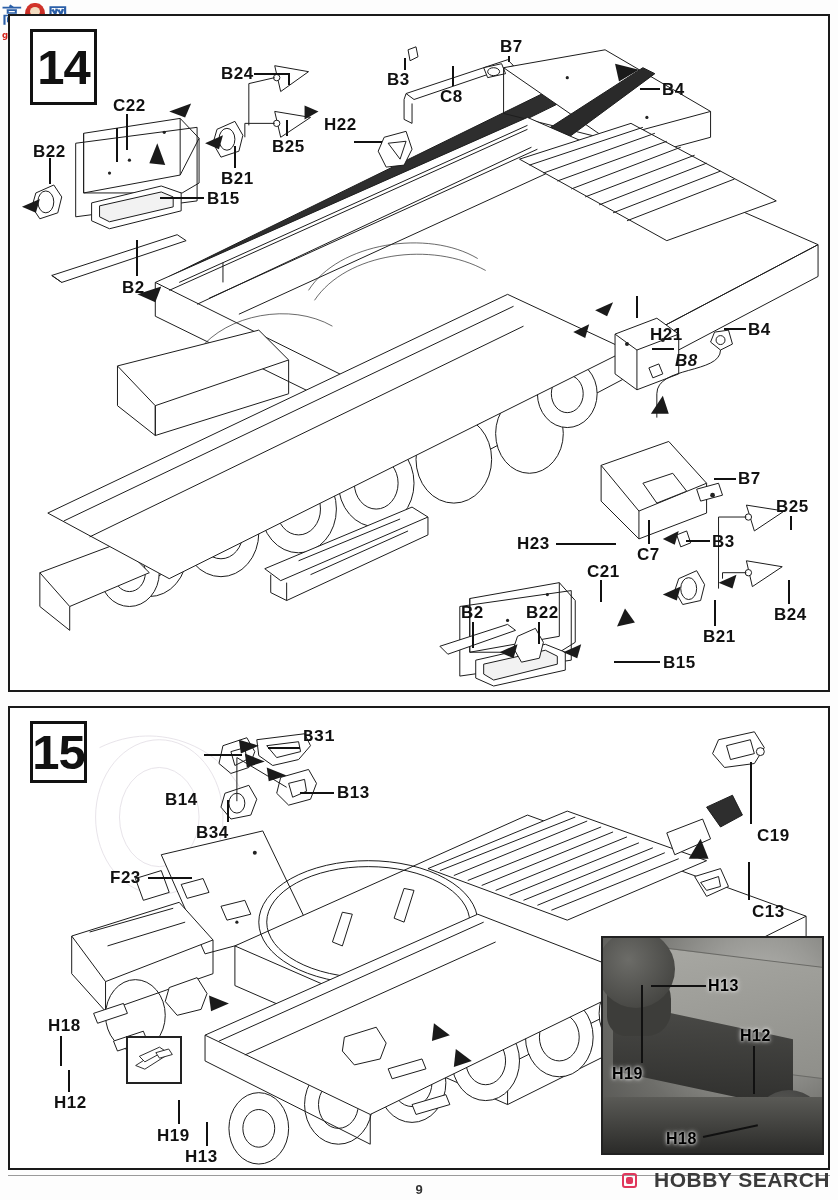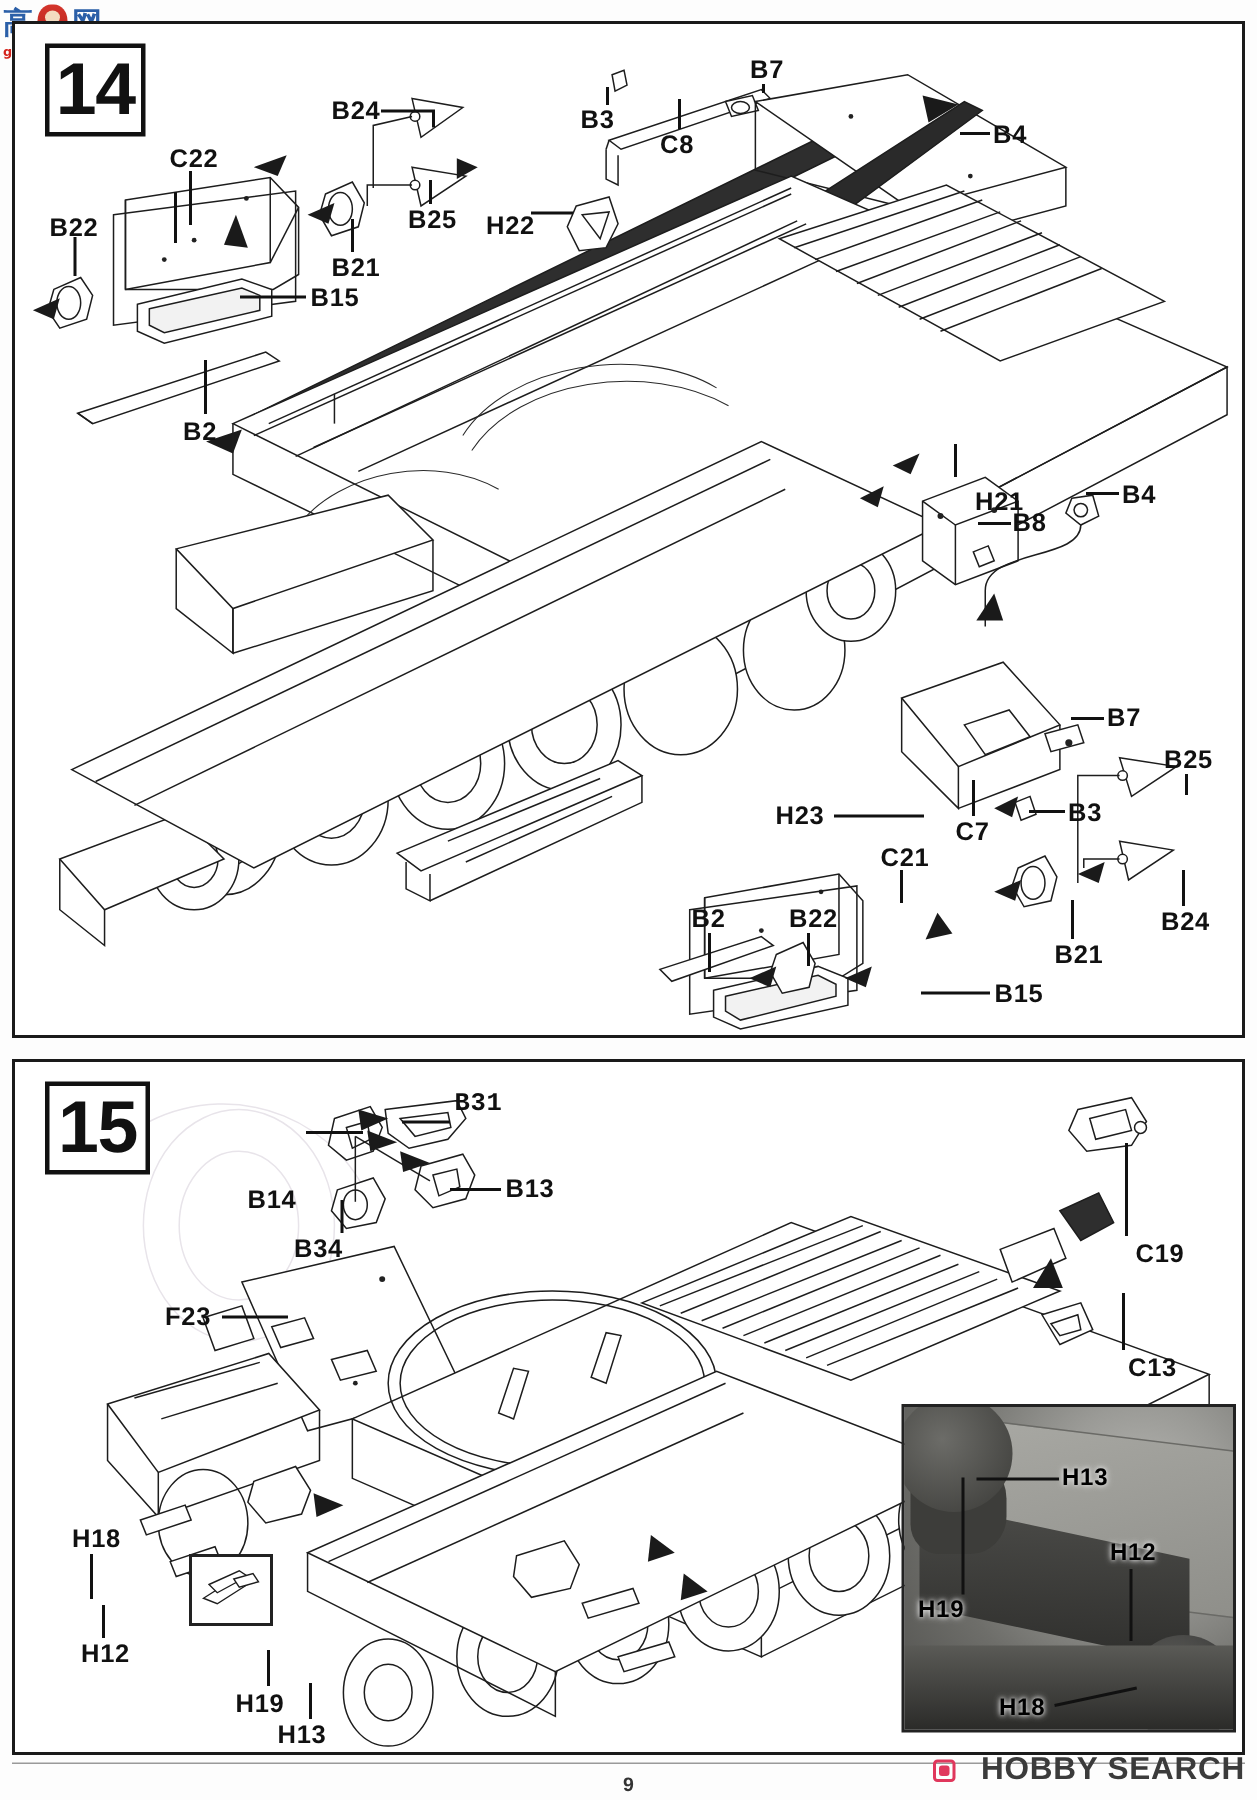--- a/index.html
+++ b/index.html
@@ -25,22 +25,22 @@
   .step-badge{
     position:absolute;
     border:3px solid #111;
     background:#fff;
     display:flex;align-items:center;justify-content:center;
     font-weight:bold;
     color:#111;
     letter-spacing:-1px;
     box-sizing:border-box;
   }
-  #badge-14{left:30px;top:29px;width:67px;height:62px;font-size:49px;text-align:center;}
-  #badge-15{left:30px;top:721px;width:70px;height:62px;font-size:49px;}
+  #badge-14{left:30px;top:29px;width:67px;height:76px;font-size:49px;text-align:center;}
+  #badge-15{left:30px;top:721px;width:57px;height:62px;font-size:49px;}
 
   
   .lbl{
     position:absolute;
     font-weight:bold;
     font-size:17px;
     color:#111;
     white-space:nowrap;
     letter-spacing:0.5px;
     line-height:1;
@@ -420,27 +420,27 @@
 
   <div class="step-badge" id="badge-14">14</div>
 
   <div class="lbl" style="left:221px;top:65px;">B24</div>
   <div class="lbl" style="left:113px;top:97px;">C22</div>
   <div class="lbl" style="left:272px;top:138px;">B25</div>
   <div class="lbl" style="left:33px;top:143px;">B22</div>
   <div class="lbl" style="left:221px;top:170px;">B21</div>
   <div class="lbl" style="left:207px;top:190px;">B15</div>
   <div class="lbl" style="left:122px;top:279px;">B2</div>
-  <div class="lbl" style="left:324px;top:142px;">H22</div>
+  <div class="lbl" style="left:324px;top:116px;">H22</div>
   <div class="lbl" style="left:387px;top:71px;">B3</div>
   <div class="lbl" style="left:440px;top:88px;">C8</div>
   <div class="lbl" style="left:500px;top:38px;">B7</div>
   <div class="lbl" style="left:662px;top:81px;">B4</div>
   <div class="lbl" style="left:650px;top:287px;margin-top:39px;">H21</div>
-  <div class="lbl" style="left:675px;top:340px;">B8</div>
+  <div class="lbl" style="left:675px;top:352px;font-style:italic;">B8</div>
   <div class="lbl" style="left:748px;top:321px;">B4</div>
   <div class="lbl" style="left:738px;top:470px;">B7</div>
   <div class="lbl" style="left:517px;top:535px;">H23</div>
   <div class="lbl" style="left:637px;top:546px;">C7</div>
   <div class="lbl" style="left:712px;top:533px;">B3</div>
   <div class="lbl" style="left:776px;top:498px;">B25</div>
   <div class="lbl" style="left:587px;top:563px;">C21</div>
   <div class="lbl" style="left:774px;top:606px;">B24</div>
   <div class="lbl" style="left:703px;top:628px;">B21</div>
   <div class="lbl" style="left:526px;top:604px;">B22</div>

